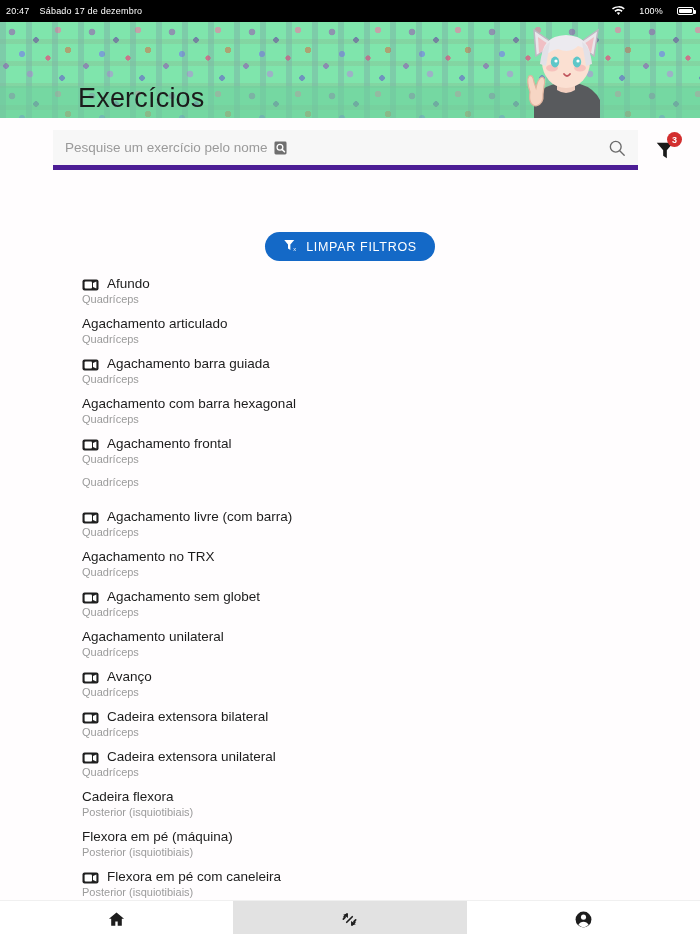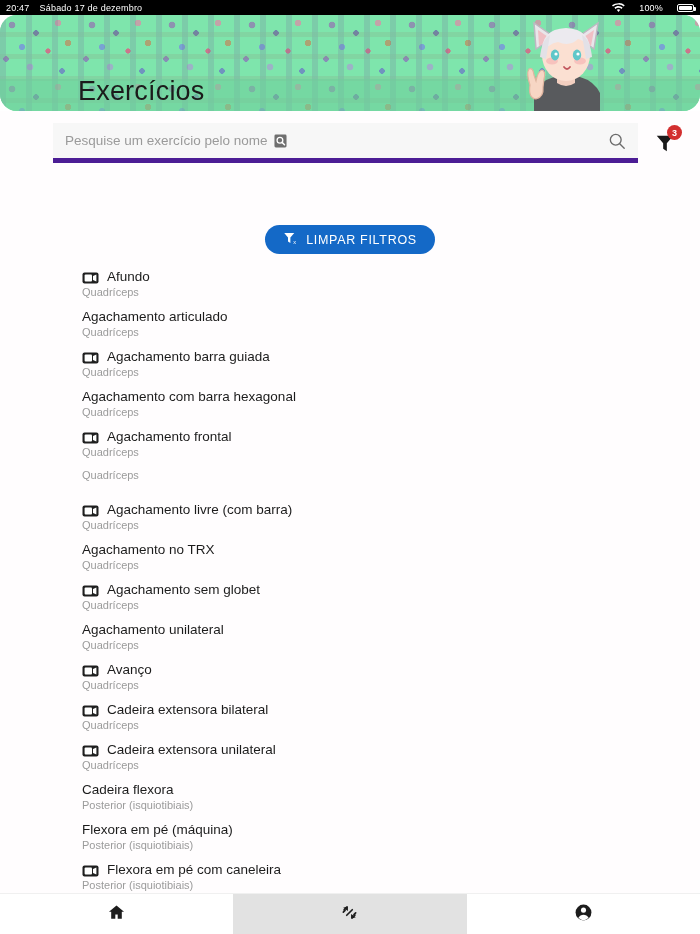--- a/index.html
+++ b/index.html
@@ -5,21 +5,21 @@
   * { box-sizing: border-box; margin: 0; padding: 0; }
   html, body {
     width: 700px; height: 934px;
     font-family: "Liberation Sans", sans-serif;
     background: #ffffff;
     overflow: hidden;
   }
 
   
   .statusbar {
-    height: 15px;
+    height: 22px;
     background: #000;
     color: #fff;
     display: flex;
     align-items: center;
     padding: 0 6px;
     font-size: 9px;
     letter-spacing: .2px;
   }
   .sb-time { font-weight: 400; }
   .sb-date { margin-left: 10px; }
@@ -37,21 +37,20 @@
   .batt-fill { position: absolute; left: 1px; top: 1px; bottom: 1px; right: 1px; background: #fff; border-radius: 1px; }
   .wifi { position: relative; width: 13px; height: 10px; }
   .wifi svg { display: block; }
 
   
   .header {
     position: relative;
     height: 96px;
     overflow: hidden;
     background-color: #7fe5ac;
-    border-radius: 17px;
   }
   .pattern {
     position: absolute; inset: 0;
     background-color: #7fe5ac;
     background-image:
       radial-gradient(circle at 12px 10px, #8f8fb0 3.2px, transparent 3.6px),
       radial-gradient(circle at 36px 18px, #6f7fa8 2.6px, transparent 3px),
       radial-gradient(circle at 58px 8px, #c8a0a8 3px, transparent 3.4px),
       radial-gradient(circle at 22px 32px, #7a9fd6 2.8px, transparent 3.2px),
       radial-gradient(circle at 48px 36px, #d0708a 2.4px, transparent 2.8px),

